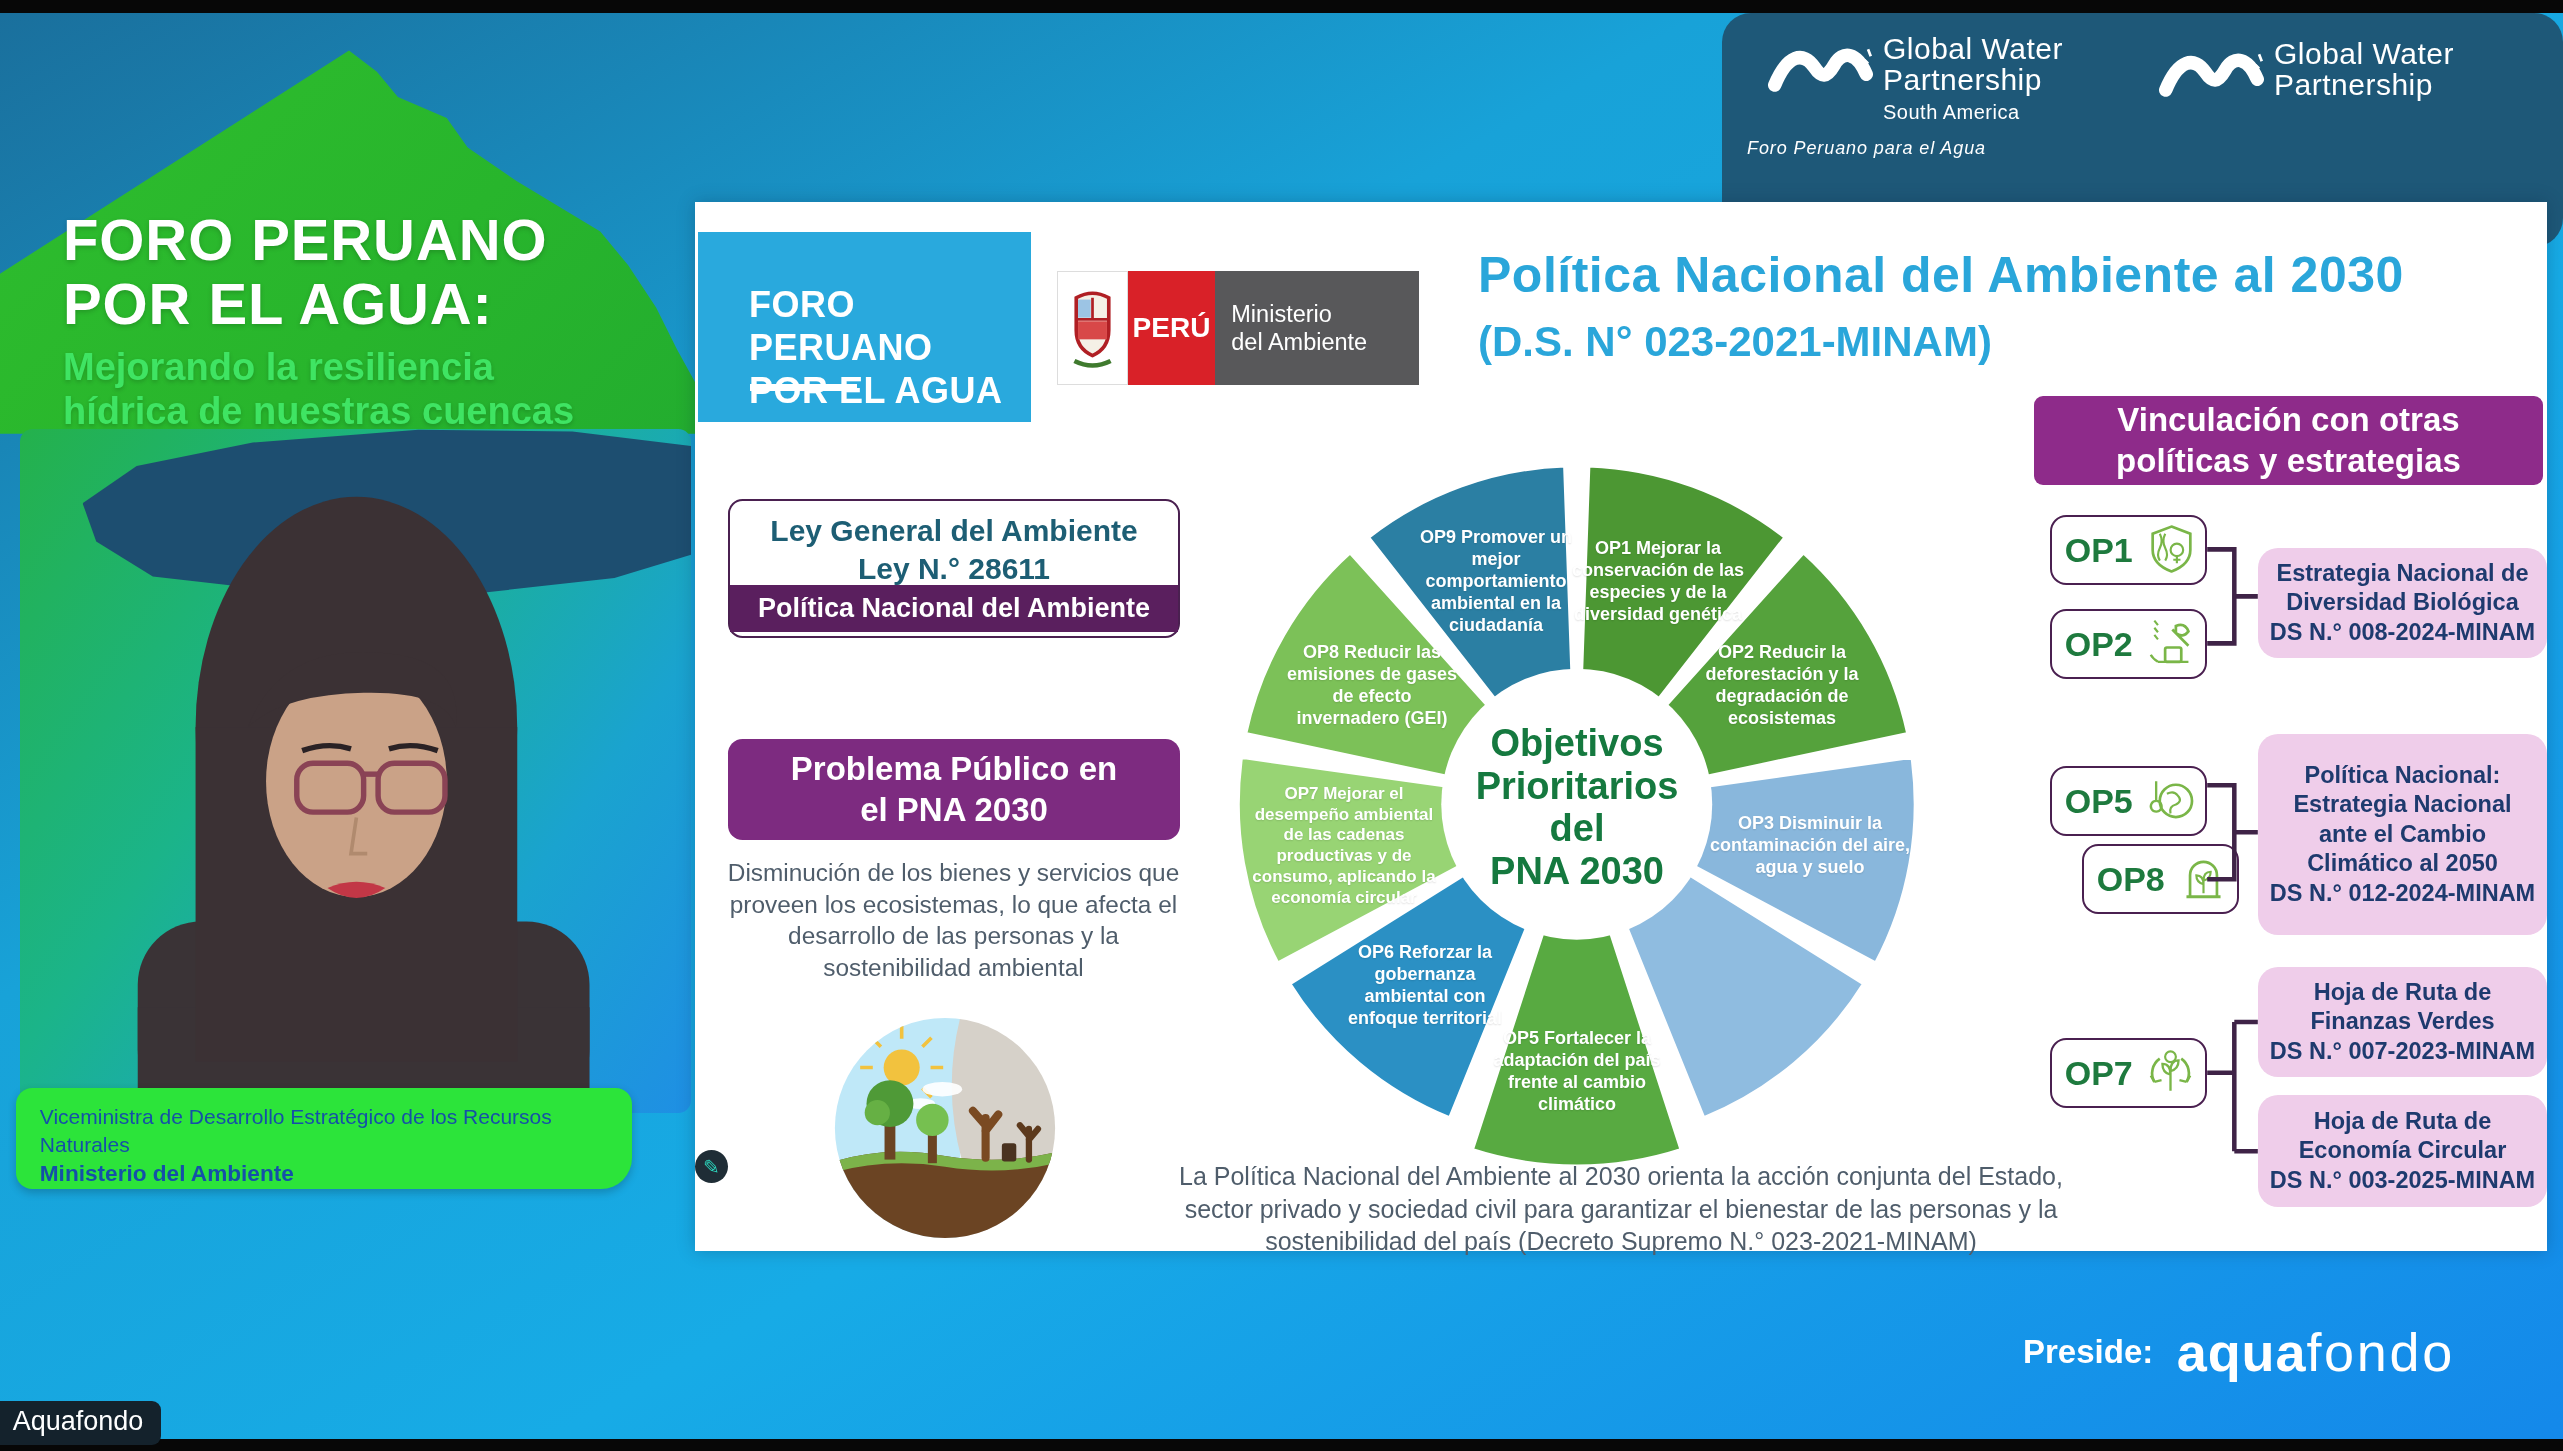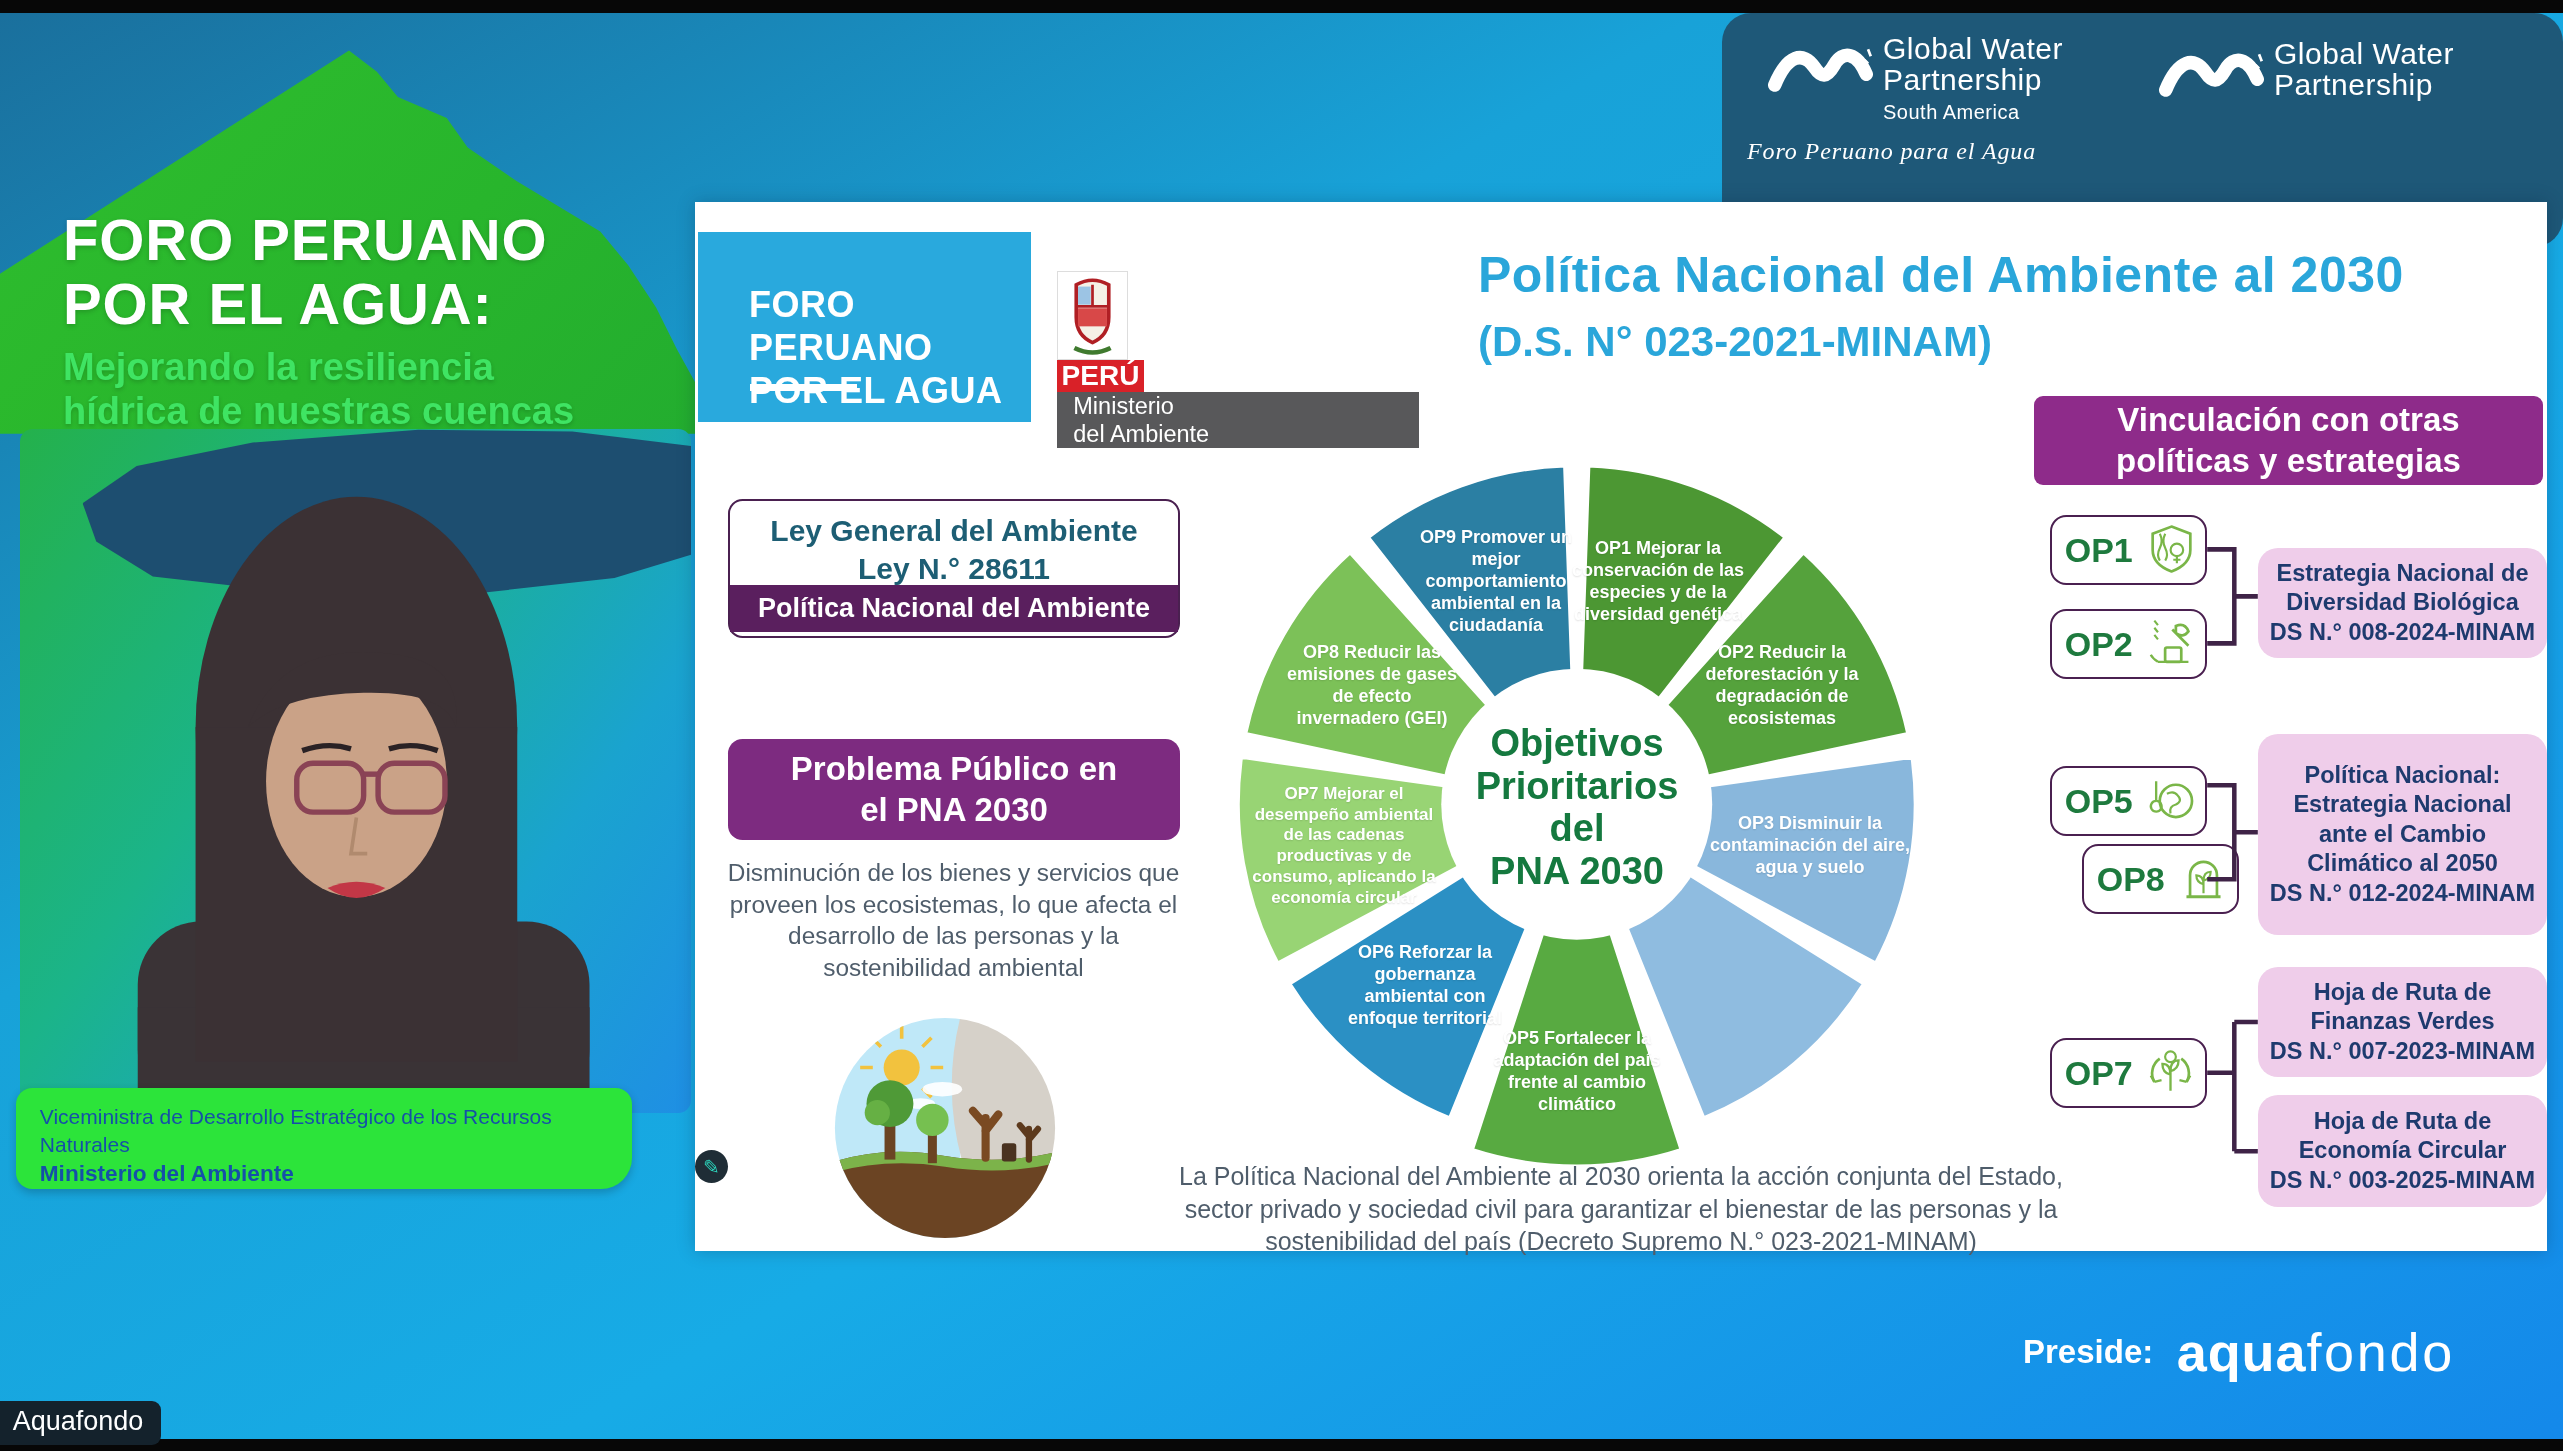--- a/index.html
+++ b/index.html
@@ -21,21 +21,21 @@
          clip-path:polygon(0 40%,9% 20%,28% 9%,55% 5%,80% 9%,100% 20%,100% 80%,86% 93%,60% 100%,34% 95%,11% 83%,2% 62%);}
   .credbox{left:16.3px;top:1088px;width:616px;height:101px;background:#2ce43a;border-radius:16.3px 16.3px 31px 16.3px;
            padding:14.5px 23.5px;box-sizing:border-box;color:#1550a8;font-size:21px;line-height:1.35;
            box-shadow:0 3.6px 9px rgba(0,0,0,.2);}
   .credbox b{font-size:22.6px;}
   
   .navy{left:1722px;top:12.7px;width:841px;height:234px;background:#1e5878;border-radius:29px;}
   .gwp{display:flex;align-items:flex-start;gap:9px;color:#fff;}
   .gwp-text{font-size:30px;line-height:1.06;font-weight:500;letter-spacing:0.5px;}
   .gwp-region{color:#fff;font-size:20px;font-weight:500;}
-  .gwp-tag{color:#fff;font-size:24px;font-family:Liberation Serif, serif;font-style:italic;letter-spacing:0.9px;}
+  .gwp-tag{color:#fff;font-size:18px;font-family:Liberation Sans, sans-serif;font-style:italic;letter-spacing:0.9px;}
   
   .slide{left:695px;top:202px;width:1852px;height:1049px;background:#fff;box-shadow:0 0 16.3px rgba(0,30,60,.25);}
   .brandbox{left:698px;top:232px;width:333px;height:190px;background:#29a9dd;color:#fff;}
   .brandbox .t{position:absolute;left:51px;top:51px;font-size:36px;font-weight:900;line-height:1.2;letter-spacing:0.5px;}
   .brandbox .u{position:absolute;left:52px;top:152px;width:107px;height:7.2px;background:#fff;}
   .slide-title{left:1478px;top:246px;width:1066px;color:#2aa6da;font-weight:800;font-size:50px;letter-spacing:0.5px;}
   .slide-sub{left:1478px;top:318px;color:#2aa6da;font-weight:700;font-size:42px;}
   .vinc{left:2034px;top:396px;width:509px;height:89px;background:#8e2b8a;border-radius:9px;color:#fff;
         font-weight:800;font-size:33px;line-height:1.22;display:flex;align-items:center;justify-content:center;text-align:center;}
   .leybox{left:728px;top:499px;width:452px;height:139px;background:#fff;border:2.7px solid #4a2050;border-radius:14.5px;box-sizing:border-box;}
@@ -138,21 +138,21 @@
   <div class="abs slide"></div>
 
   <div class="abs brandbox">
     <div class="t">
       <div>FORO PERUANO</div>
       <div>POR EL AGUA</div>
     </div>
     <div class="u"></div>
   </div>
 
-  <div class="abs" style="left:1057px;top:271px;width:362px;height:114px;display:flex;flex-direction:column;">
+  <div class="abs" style="left:1057px;top:271px;width:362px;height:114px;display:flex;">
     <div style="width:69px;background:#fff;border:0.9px solid #ddd;display:flex;align-items:center;justify-content:center;">
       <svg width="47" height="87" viewBox="0 0 52 96">
         <path d="M8 14 Q26 4 44 14 L44 50 Q44 70 26 78 Q8 70 8 50 Z" fill="#f5f0e6" stroke="#b01f24" stroke-width="4"></path>
         <path d="M8 38 H44" stroke="#b01f24" stroke-width="3"></path>
         <path d="M26 14 V38" stroke="#b01f24" stroke-width="3"></path>
         <rect x="10" y="40" width="32" height="20" fill="#d84848"></rect>
         <rect x="10" y="16" width="14" height="20" fill="#9cc4e4"></rect>
         <path d="M6 84 Q26 94 46 84" stroke="#3f7a2e" stroke-width="5" fill="none"></path>
       </svg>
     </div>

